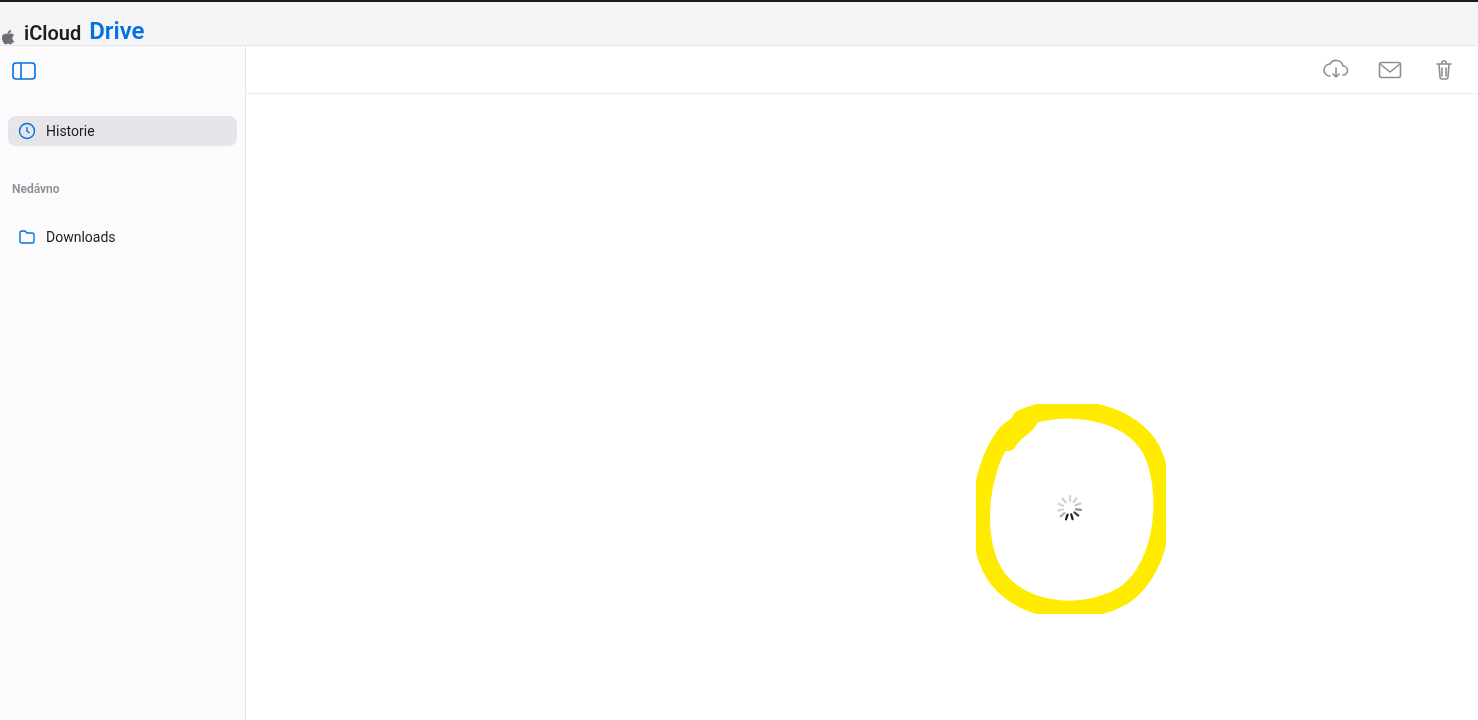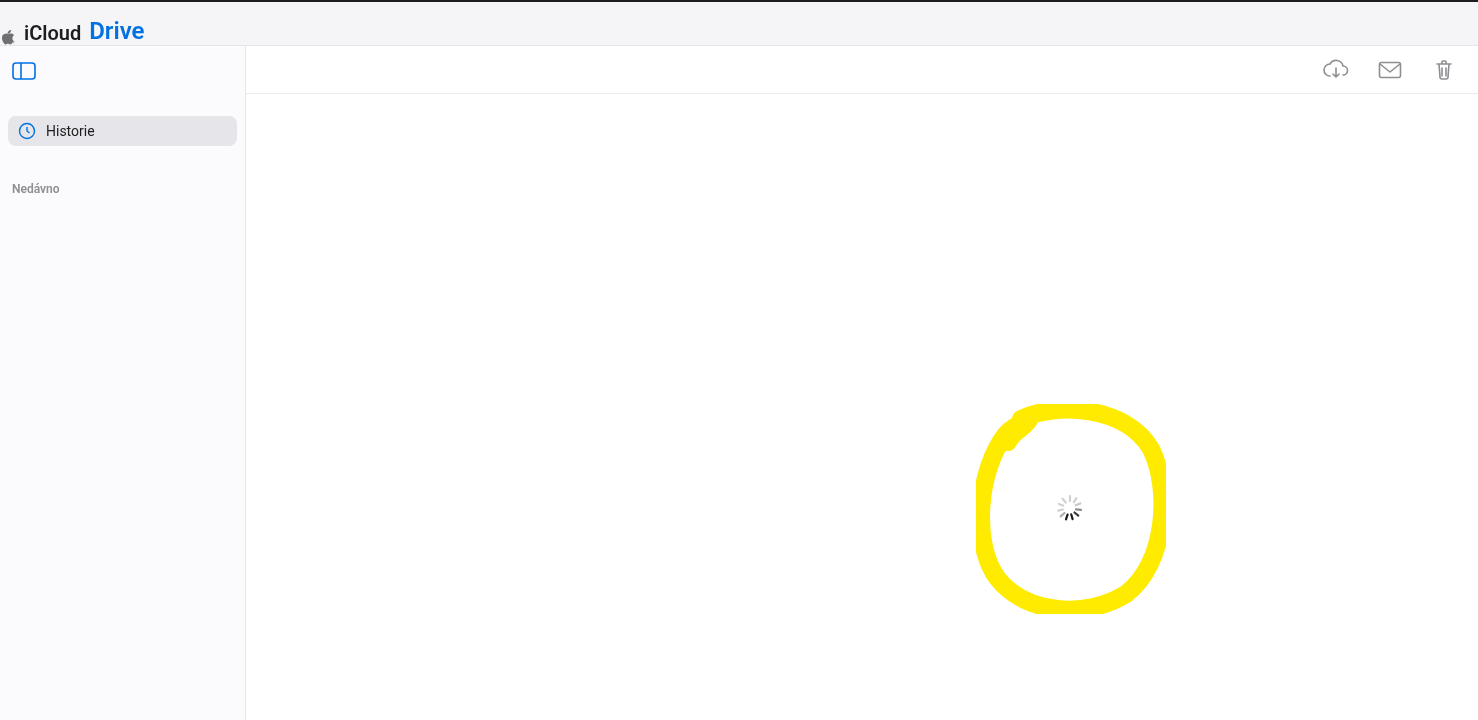--- a/index.html
+++ b/index.html
@@ -121,20 +121,28 @@
             <path d="M9 5v4l2.5 2"></path>
         </svg>
       </span>
       <span>Historie</span>
     </div>
 
 
 
     <div class="section-header">Nedávno</div>
 
+    <div class="nav-item">
+      <span class="nav-icon">
+        <svg viewBox="0 0 18 18" width="18" height="18" fill="none" stroke="#0071e3" stroke-width="1.4">
+          <path d="M2 5a2 2 0 012-2h3l2 2h5a2 2 0 012 2v6a2 2 0 01-2 2H4a2 2 0 01-2-2V5z"></path>
+        </svg>
+      </span>
+      <span>Downloads</span>
+    </div>
   </div>
 
   <div class="main">
     <div class="toolbar">
       <span class="tool-btn">
         <svg viewBox="0 0 28 22" width="28" height="22" fill="none" stroke="#8e8e93" stroke-width="1.6" stroke-linecap="round" stroke-linejoin="round">
           <path d="M8 17a6 6 0 010-12 7 7 0 0113 2 4.5 4.5 0 010 9"></path>
           <path d="M14 9v9M11 15l3 3 3-3"></path>
         </svg>
       </span>

